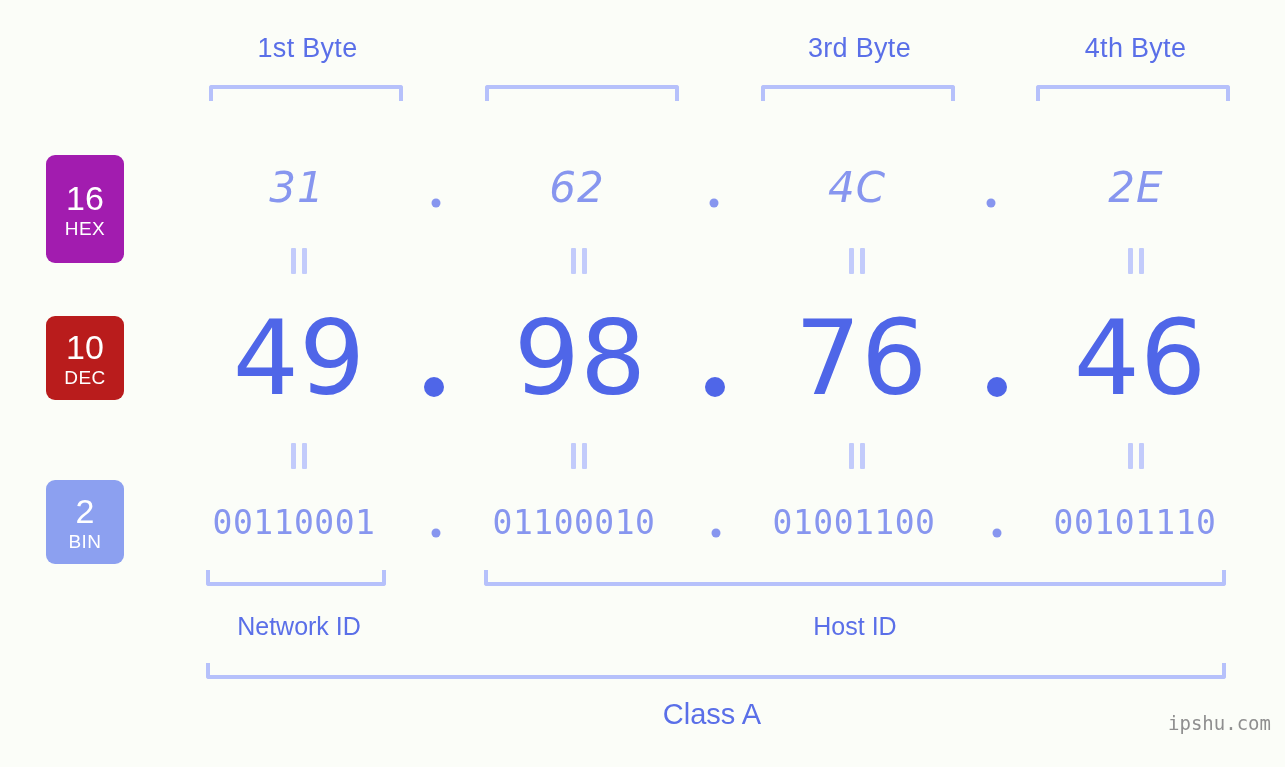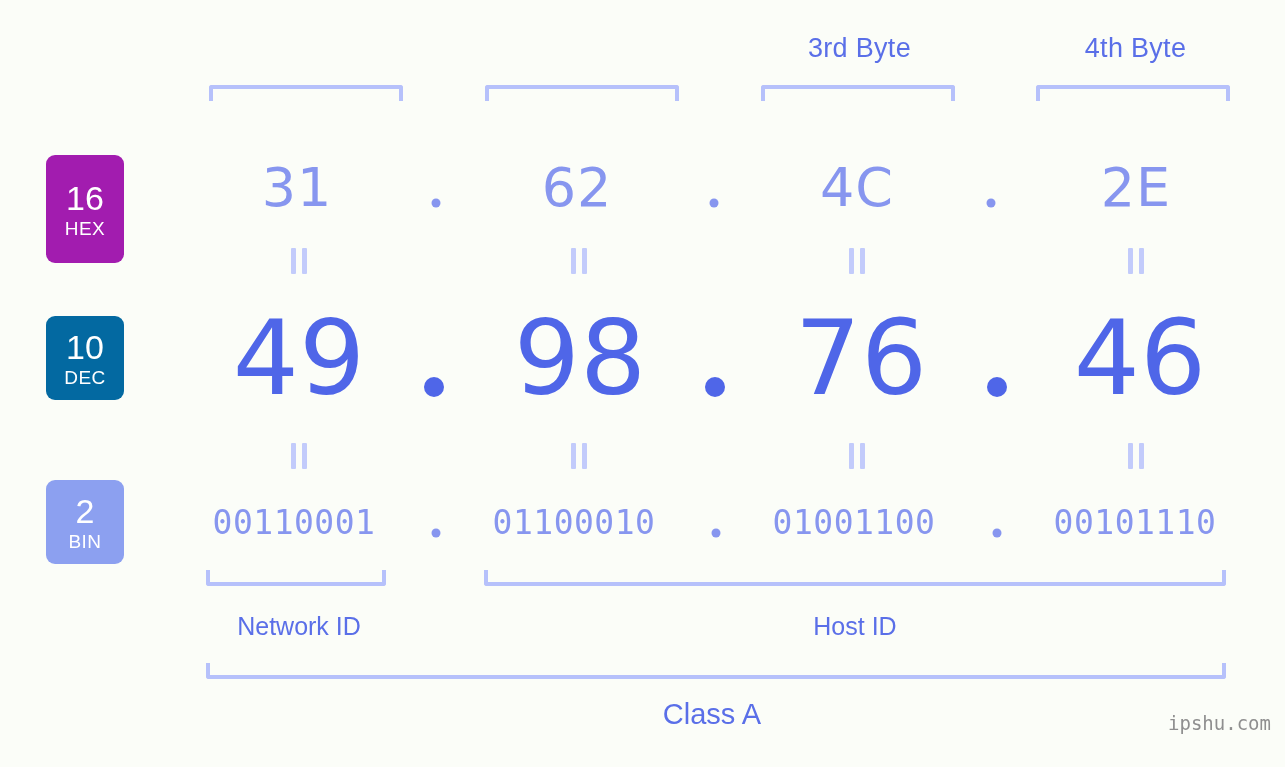--- a/index.html
+++ b/index.html
@@ -82,25 +82,26 @@
     height: 0;
   }
   .cell {
     position: absolute;
     text-align: center;
     white-space: nowrap;
     transform: translate(-50%, -50%);
   }
 
   .hex-val {
-    font-size: 54px;
+    font-size: 42px;
     color: #8796ef;
     font-family: "DejaVu Sans", sans-serif;
     font-weight: 400;
     letter-spacing: 1px;
+    font-style: italic;
   }
   .hex-dot {
     width: 9px;
     height: 9px;
     border-radius: 50%;
     background: #8796ef;
     transform: translate(-50%, -50%);
     position: absolute;
   }
 
@@ -177,20 +178,21 @@
     font-size: 19px;
     color: #8f8f8f;
     letter-spacing: 0px;
   }
 </style>
 </head>
 <body style="background: rgb(251, 253, 248);">
 
 <div class="canvas">
 
+  <div class="byte-header" style="left:210px; width:195px;">1st Byte</div>
   <div class="byte-header" style="left:762px; width:195px;">3rd Byte</div>
   <div class="byte-header" style="left:1038px; width:195px;">4th Byte</div>
 
   <div class="bracket-down" style="left:209px; top:85px; width:194px;"></div>
   <div class="bracket-down" style="left:485px; top:85px; width:194px;"></div>
   <div class="bracket-down" style="left:761px; top:85px; width:194px;"></div>
   <div class="bracket-down" style="left:1036px; top:85px; width:194px;"></div>
 
   <div class="badge" style="top: 155px; height: 108px; background: #a21caf;" id="badge-hex">
     <span class="num">16</span>
@@ -217,21 +219,21 @@
   </div>
   <div class="eq" style="left:857px; top:261px;">
     <span></span>
       <span></span>
   </div>
   <div class="eq" style="left:1136px; top:261px;">
     <span></span>
       <span></span>
   </div>
 
-  <div class="badge" style="top: 316px; height: 84px; background: #0369a1;" id="badge-dec">
+  <div class="badge" style="top: 316px; height: 84px; background: #b91c1c;" id="badge-dec">
     <span class="num">10</span>
     <span class="name">DEC</span>
   </div>
 
   <div class="row" style="top:358px;">
     <div class="cell dec-val" style="left:299px;">49</div>
     <div class="dec-dot" style="left:434px; top:29px;"></div>
     <div class="cell dec-val" style="left:580px;">98</div>
     <div class="dec-dot" style="left:715px; top:29px;"></div>
     <div class="cell dec-val" style="left:861px;">76</div>

